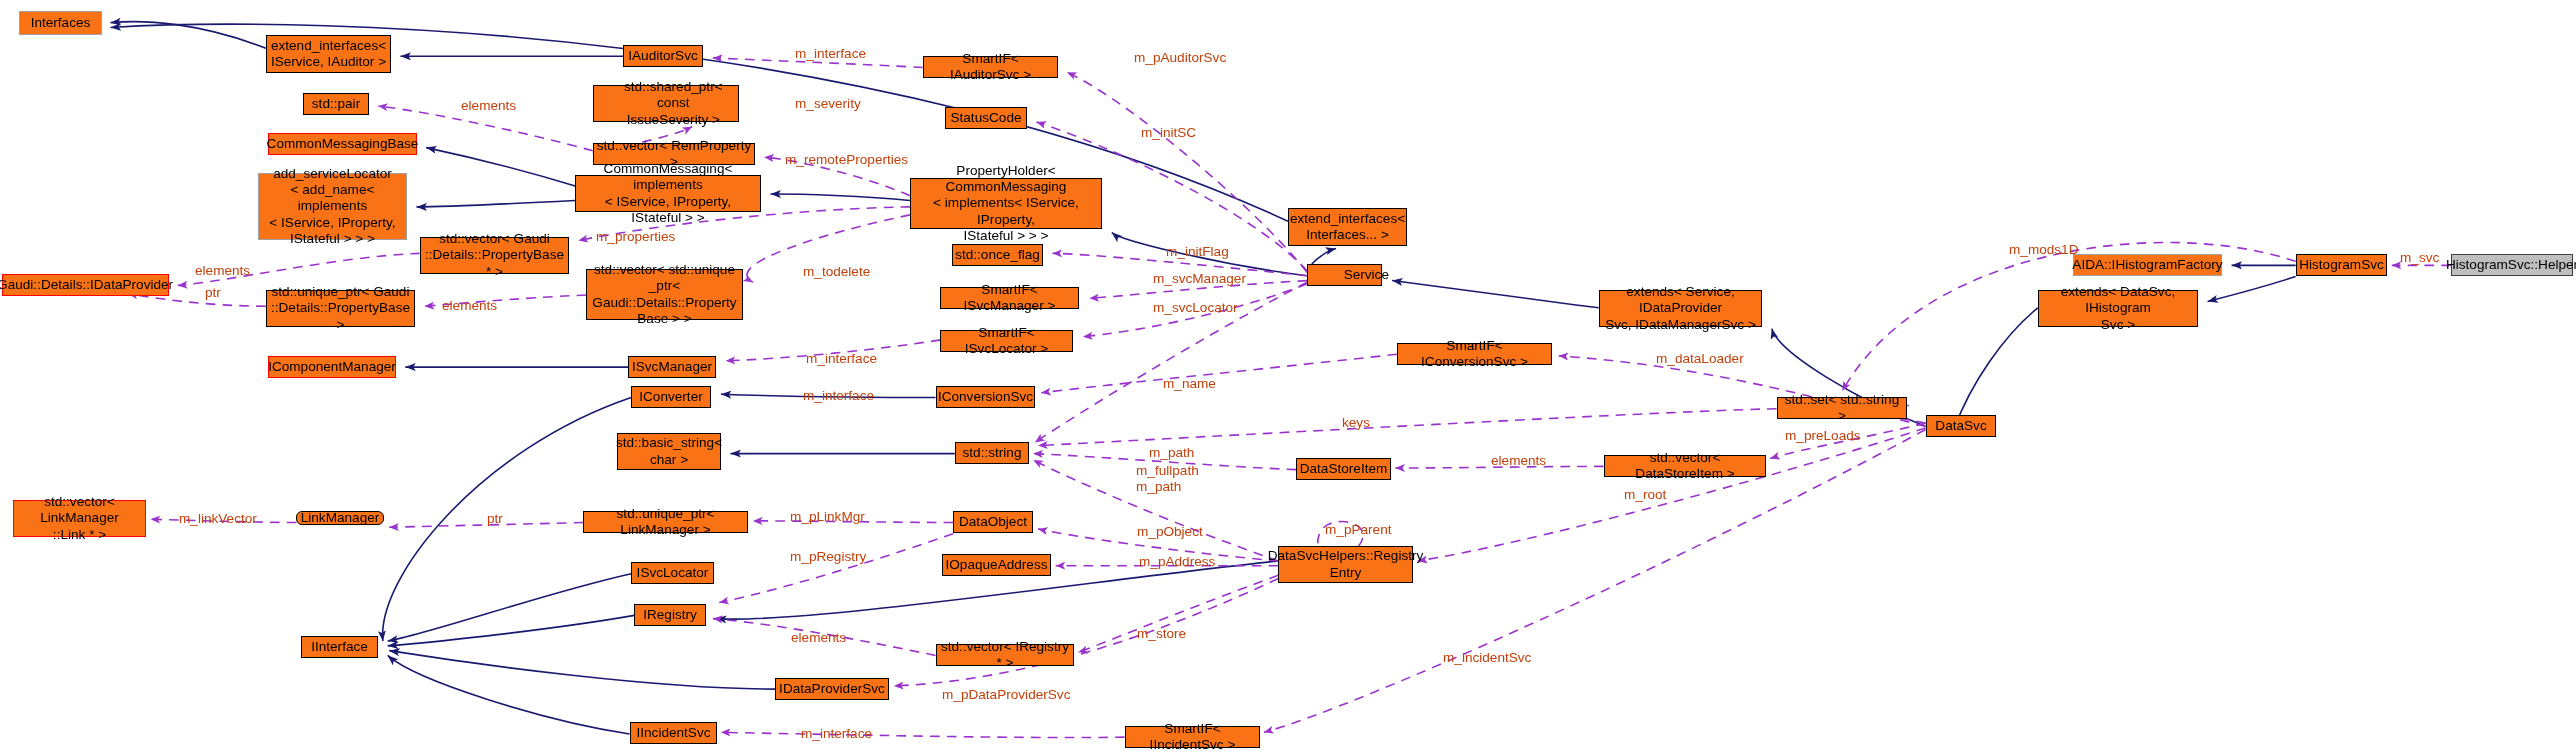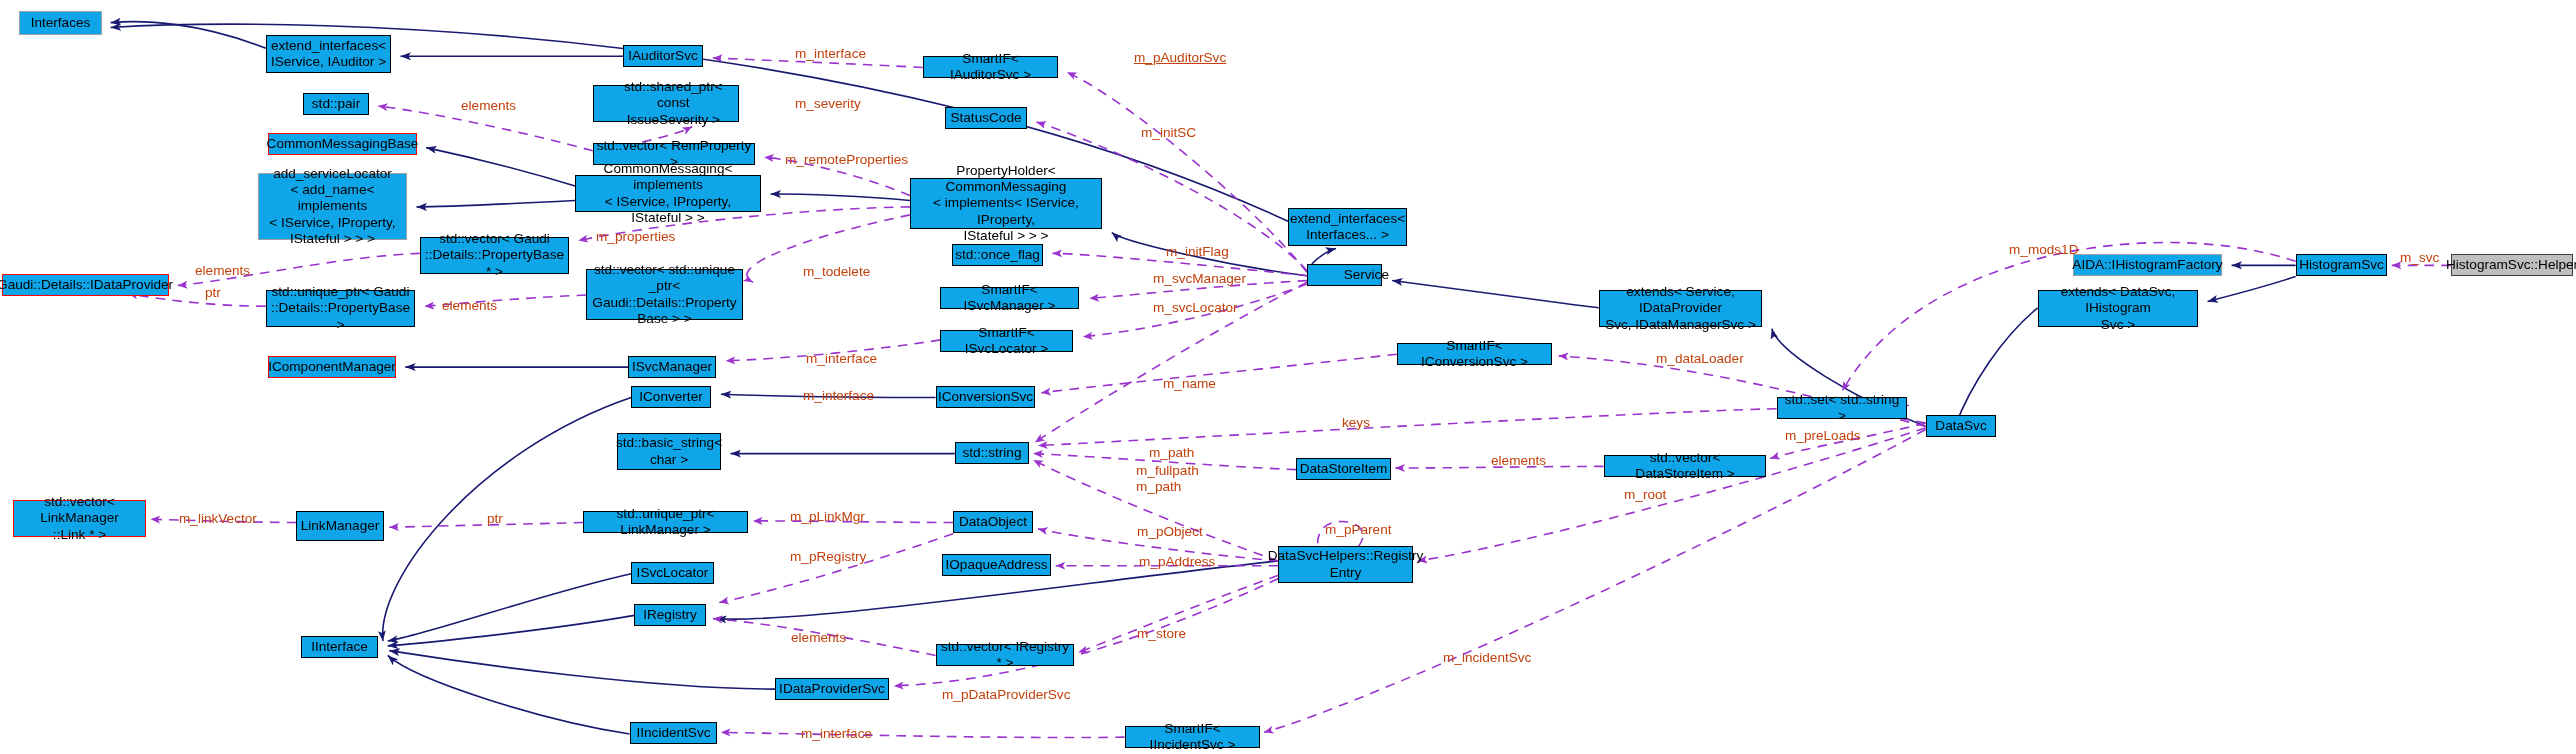--- a/index.html
+++ b/index.html
@@ -1,19 +1,19 @@
 <!DOCTYPE html>
 <html style="font-size:13px"><head>
 <meta charset="utf-8">
 <style>
   html,body{margin:0;padding:0;background:#ffffff;}
   #canvas{position:relative;width:2576px;height:755px;background:#ffffff;
           font-family:"Liberation Sans","DejaVu Sans",sans-serif;overflow:hidden;}
   .node{position:absolute;box-sizing:border-box;display:flex;align-items:center;
-        justify-content:center;text-align:center;background:#0ea5e9;
+        justify-content:center;text-align:center;background:#f97316;
         border:0.8px solid #000000;font-size:13.6px;line-height:1.18;color:#000000;
         padding:0.8px 2.4px;white-space:pre-line;}
   .node.gray-border{border-color:#a0a0a0;}
   .node.red-border{border-color:#ff0000;}
   .node.filled{background:#bfbfbf;border-color:#404040;}
   svg.edges{position:absolute;left:0;top:0;width:2576px;height:755px;pointer-events:none;}
   .elabel{position:absolute;font-size:13.6px;color:#c2410c;white-space:pre-line;
           line-height:1.15;text-align:left;}
 </style>
 </head>
@@ -148,37 +148,37 @@
       <div class="node" style="left: 936px; top: 386px; width: 99px; height: 22.4px;">IConversionSvc</div>
       <div class="node" style="left: 1777px; top: 397px; width: 130px; height: 22.4px;">std::set&lt; std::string &gt;</div>
       <div class="node" style="left: 1926px; top: 415px; width: 70px; height: 22.4px;">DataSvc</div>
       <div class="node" style="left: 617px; top: 433px; width: 104px; height: 37px;">std::basic_string&lt;
 char &gt;</div>
       <div class="node" style="left: 955px; top: 442px; width: 74px; height: 22.4px;">std::string</div>
       <div class="node" style="left: 1296px; top: 458px; width: 95px; height: 22.4px;">DataStoreItem</div>
       <div class="node" style="left: 1604px; top: 455px; width: 162px; height: 22.4px;">std::vector&lt; DataStoreItem &gt;</div>
       <div class="node red-border" style="left: 13px; top: 500px; width: 133px; height: 37px;">std::vector&lt; LinkManager
 ::Link * &gt;</div>
-      <div class="node" style="left: 296px; top: 511px; width: 88px; height: 30px;">LinkManager</div>
+      <div class="node" style="left: 296px; top: 511px; width: 88px; height: 14px; border-radius: 6px;">LinkManager</div>
       <div class="node" style="left: 583px; top: 511px; width: 165px; height: 22.4px;">std::unique_ptr&lt; LinkManager &gt;</div>
       <div class="node" style="left: 953px; top: 511px; width: 80px; height: 22.4px;">DataObject</div>
       <div class="node" style="left: 1278px; top: 546px; width: 135px; height: 37px;">DataSvcHelpers::Registry
 Entry</div>
       <div class="node" style="left: 631px; top: 562px; width: 83px; height: 22.4px;">ISvcLocator</div>
       <div class="node" style="left: 942px; top: 554px; width: 109px; height: 22.4px; text-align: center;">IOpaqueAddress</div>
       <div class="node" style="left: 634px; top: 604px; width: 72px; height: 22.4px;">IRegistry</div>
       <div class="node" style="left: 301px; top: 636px; width: 77px; height: 22.4px;">IInterface</div>
       <div class="node" style="left: 936px; top: 644px; width: 138px; height: 22.4px;">std::vector&lt; IRegistry * &gt;</div>
       <div class="node" style="left: 775px; top: 678px; width: 114px; height: 22.4px;">IDataProviderSvc</div>
       <div class="node" style="left: 630px; top: 722px; width: 87px; height: 22.4px;">IIncidentSvc</div>
       <div class="node" style="left: 1125px; top: 726px; width: 135px; height: 22.4px;">SmartIF&lt; IIncidentSvc &gt;</div>
     </div>
   <div id="labels">
       <div class="elabel" style="left: 795px; top: 46px;">m_interface</div>
-      <div class="elabel" style="left: 1134px; top: 50px; text-decoration: underline;">m_pAuditorSvc</div>
+      <div class="elabel" style="left: 1134px; top: 50px;">m_pAuditorSvc</div>
       <div class="elabel" style="left: 461px; top: 98px;">elements</div>
       <div class="elabel" style="left: 795px; top: 96px;">m_severity</div>
       <div class="elabel" style="left: 1141px; top: 125px;">m_initSC</div>
       <div class="elabel" style="left: 785px; top: 152px;">m_remoteProperties</div>
       <div class="elabel" style="left: 195px; top: 263px;">elements</div>
       <div class="elabel" style="left: 596px; top: 229px;">m_properties</div>
       <div class="elabel" style="left: 803px; top: 264px;">m_todelete</div>
       <div class="elabel" style="left: 205px; top: 285px;">ptr</div>
       <div class="elabel" style="left: 442px; top: 298px;">elements</div>
       <div class="elabel" style="left: 1166px; top: 244px;">m_initFlag</div>

